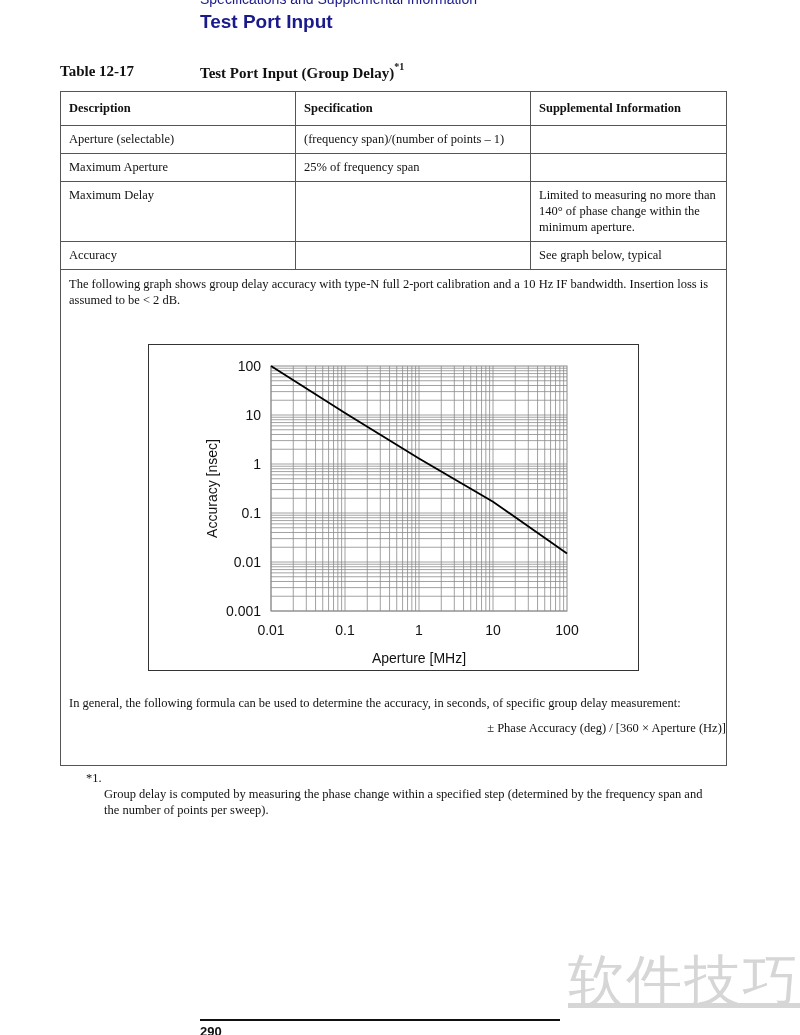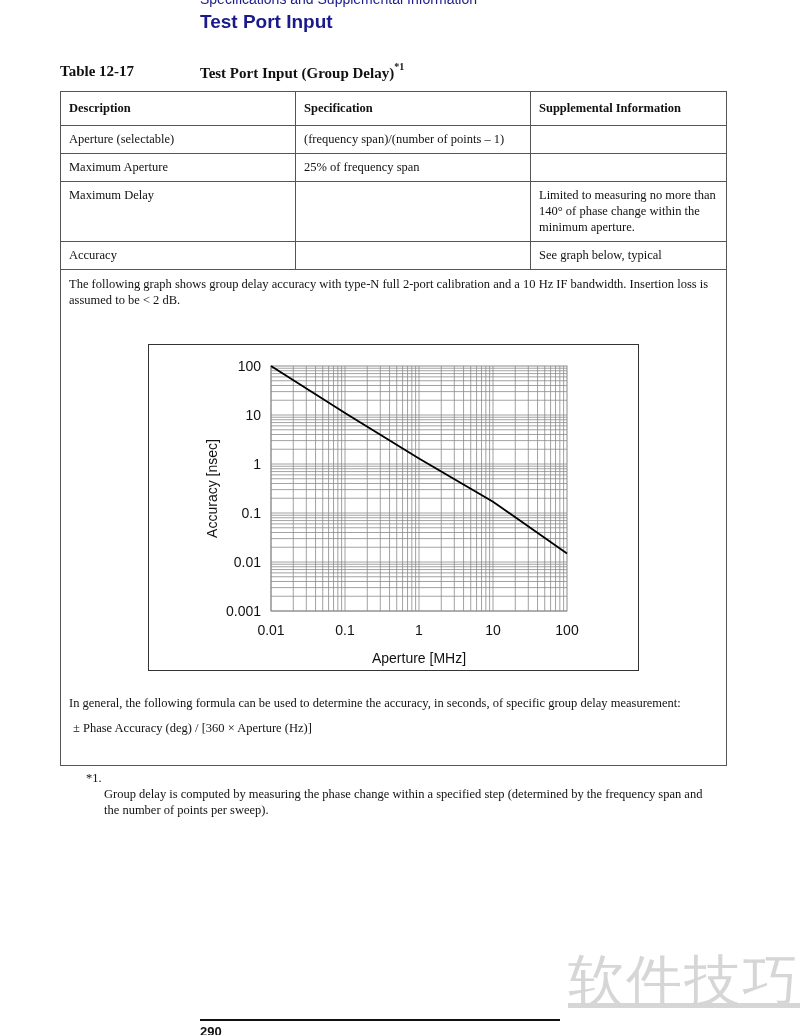--- a/index.html
+++ b/index.html
@@ -16,21 +16,21 @@
                 font-size:12.5px; }
   .spec-table td, .spec-table th { border:1px solid #555; padding:0 8px; vertical-align:top; text-align:left; }
   .spec-table th { font-weight:bold; height:33px; vertical-align:middle; }
   .spec-table td.c1 { width:218px; }
   .spec-table td.c2 { width:218px; }
   .row1 td { height:27px; vertical-align:middle; }
   .row3 td { padding-top:5px; height:54px; line-height:16px; }
   .note-cell { padding:6px 8px 0 8px !important; height:489px; position:relative; line-height:16px; }
   .graph-box { position:absolute; left:87px; top:74px; width:491px; height:327px; border:1.5px solid #333; box-sizing:border-box; }
   .formula-intro { position:absolute; left:8px; top:425px; white-space:nowrap; }
-  .formula { position:absolute; left:12px; right:0; top:450px; text-align:left; }
+  .formula { position:absolute; left:4px; right:0; top:450px; text-align:right; }
   .footnote { position:absolute; left:86px; top:770px; width:620px; font-size:12.5px; line-height:16px; }
   .footnote .mark { position:absolute; left:0; }
   .footnote .txt { display:block; padding-left:18px;margin-top:16px; }
   .watermark { position:absolute; left:568px; top:944px; font-size:56px; color:#d6d6d6;
                font-family:"DejaVu Sans", sans-serif; letter-spacing:2px; white-space:nowrap;text-decoration:underline; }
   .footer-rule { position:absolute; left:200px; top:1019px; width:360px; height:2px; background:#111; }
   .page-num { position:absolute; left:200px; top:1024px; font-family:"Liberation Sans", sans-serif;
               font-size:13px; font-weight:bold; }
   svg text { font-family:"Liberation Sans", sans-serif; fill:#111; }
 </style>

